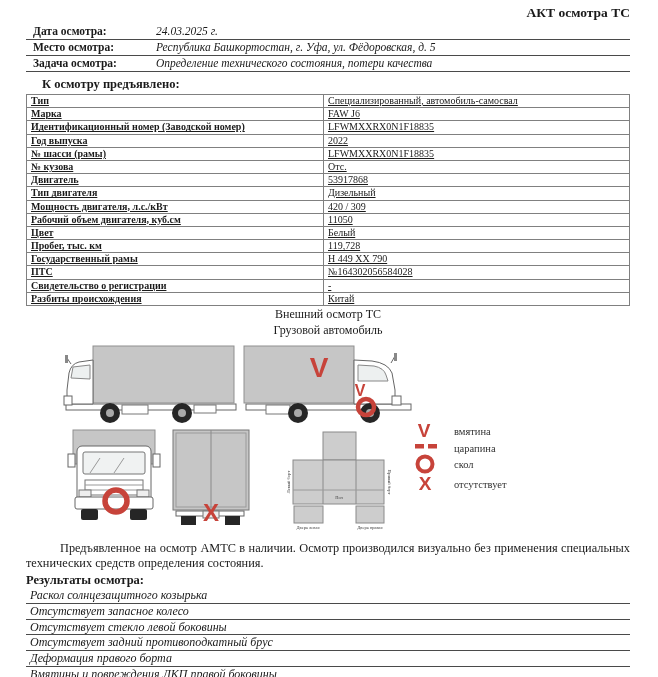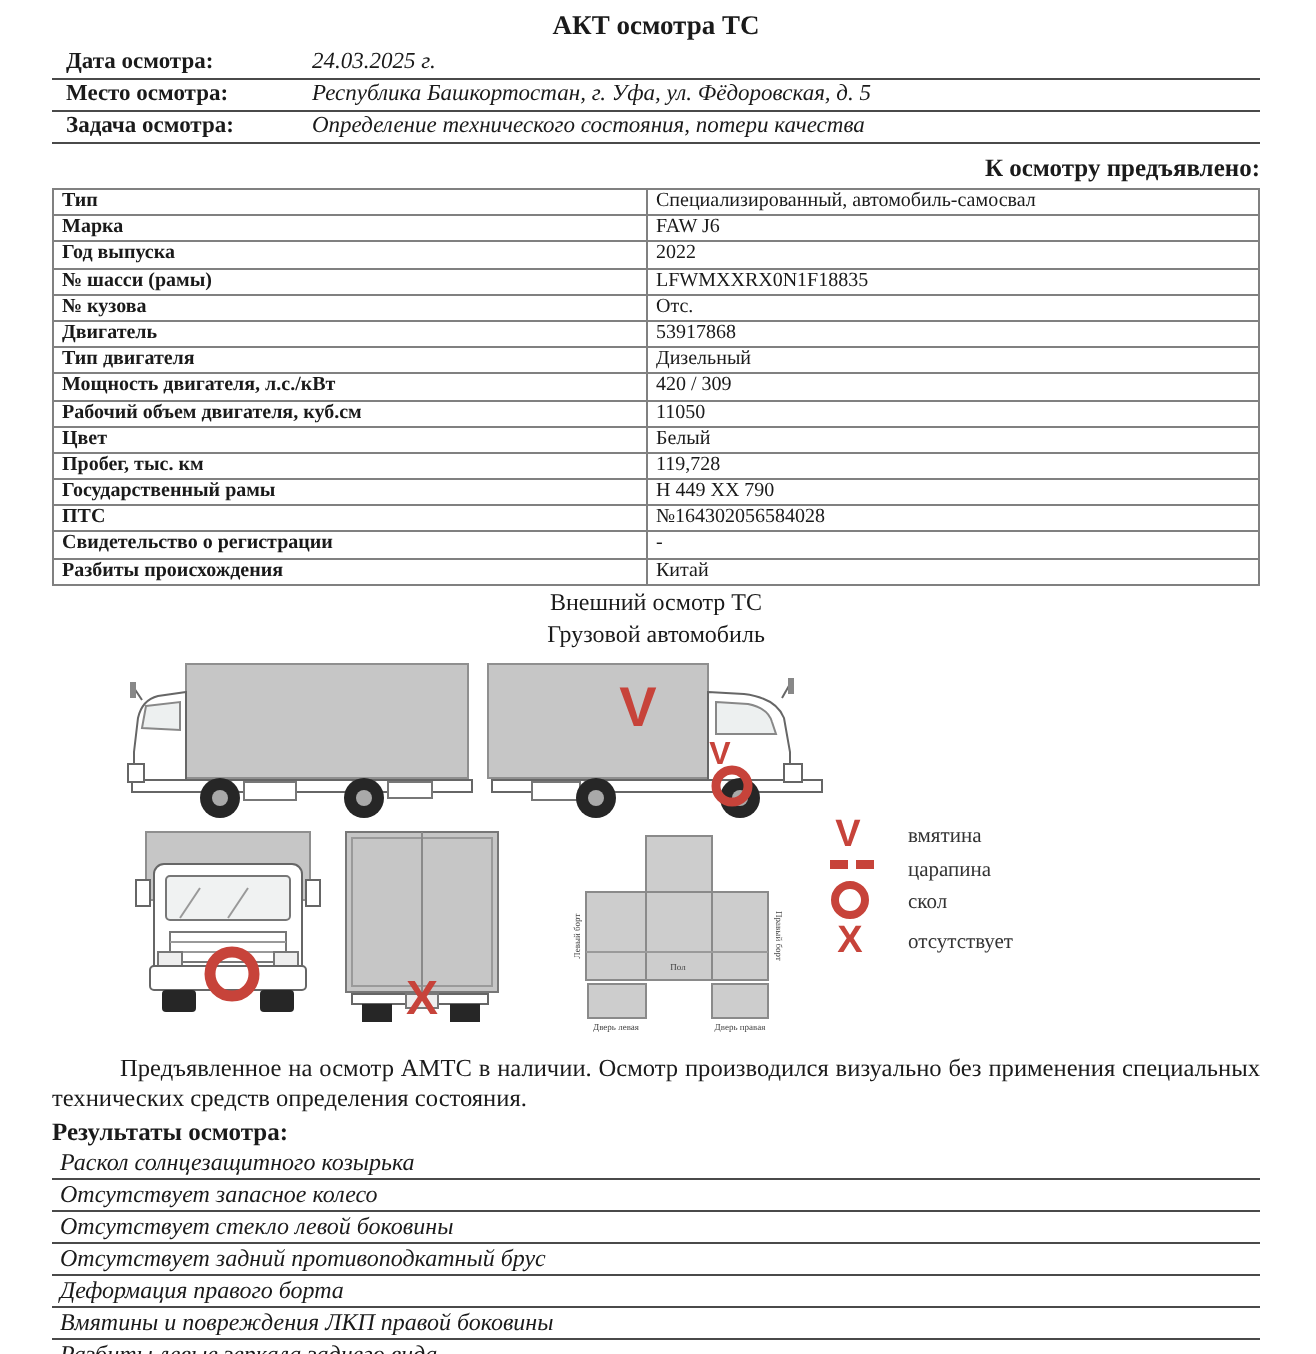--- a/index.html
+++ b/index.html
@@ -1,25 +1,25 @@
 <!DOCTYPE html>
 <html><head>
 <meta charset="utf-8">
 <style>
   html,body{margin:0;padding:0;background:#fff;}
   body{width:658px;height:677px;overflow:hidden;font-family:"Liberation Serif",serif;color:#1a1a1a;}
   .page{padding:5px 28px 0 26px;}
-  .doc-title{font-size:13.5px;font-weight:bold;text-align:center;margin:0 0 4px 0;}
+  .doc-title{font-size:13.5px;font-weight:bold;text-align:right;margin:0 0 4px 0;}
   
   .hdr-row{display:flex;border-bottom:1.3px solid #4a4a4a;padding:0 0 2px 0;margin-bottom:1px;}
   .hdr-label{font-weight:bold;width:123px;font-size:11.5px;padding-left:7px;flex:none;}
   .hdr-value{font-style:italic;font-size:11.5px;}
-  .sec-head{font-size:12.5px;font-weight:bold;margin:5px 0 2px 16px;text-align:right;}
+  .sec-head{font-size:12.5px;font-weight:bold;margin:5px 0 2px 16px;}
   
-  table.spec{width:100%;border-collapse:collapse;font-size:10px;table-layout:fixed;}
+  table.spec{width:100%;border-collapse:collapse;font-size:10px;table-layout:fixed;text-decoration:underline;}
   table.spec td{border:1px solid #808080;padding:0 4px 1px 4px;line-height:1.12;overflow:hidden;white-space:nowrap;}
   table.spec td.k{font-weight:bold;width:288px;}
   .center-head{text-align:center;font-weight:normal;font-size:12px;line-height:1.15;margin-top:2px;}
   .diagram{margin:2px 0 0 0;}
   .diagram svg{display:block;}
   .body-par{font-size:12.3px;text-align:justify;text-indent:34px;margin:3px 0 2px 0;line-height:1.22;}
   .res-head{font-size:12.5px;font-weight:bold;margin:1px 0 1px 0;}
   .res-line{font-style:italic;font-size:12px;border-bottom:1px solid #4a4a4a;padding:0 0 1px 4px;line-height:1.08;margin-bottom:1px;}
 </style>
 </head>
@@ -48,20 +48,24 @@
 
   <table class="spec">
     <tbody>
       <tr>
           <td class="k">Тип</td>
           <td>Специализированный, автомобиль-самосвал</td>
         </tr>
       <tr>
           <td class="k">Марка</td>
           <td>FAW J6</td>
+        </tr>
+      <tr>
+          <td class="k">Идентификационный номер (Заводской номер)</td>
+          <td>LFWMXXRX0N1F18835</td>
         </tr>
       <tr>
           <td class="k">Год выпуска</td>
           <td>2022</td>
         </tr>
       <tr>
           <td class="k">№ шасси (рамы)</td>
           <td>LFWMXXRX0N1F18835</td>
         </tr>
       <tr>

